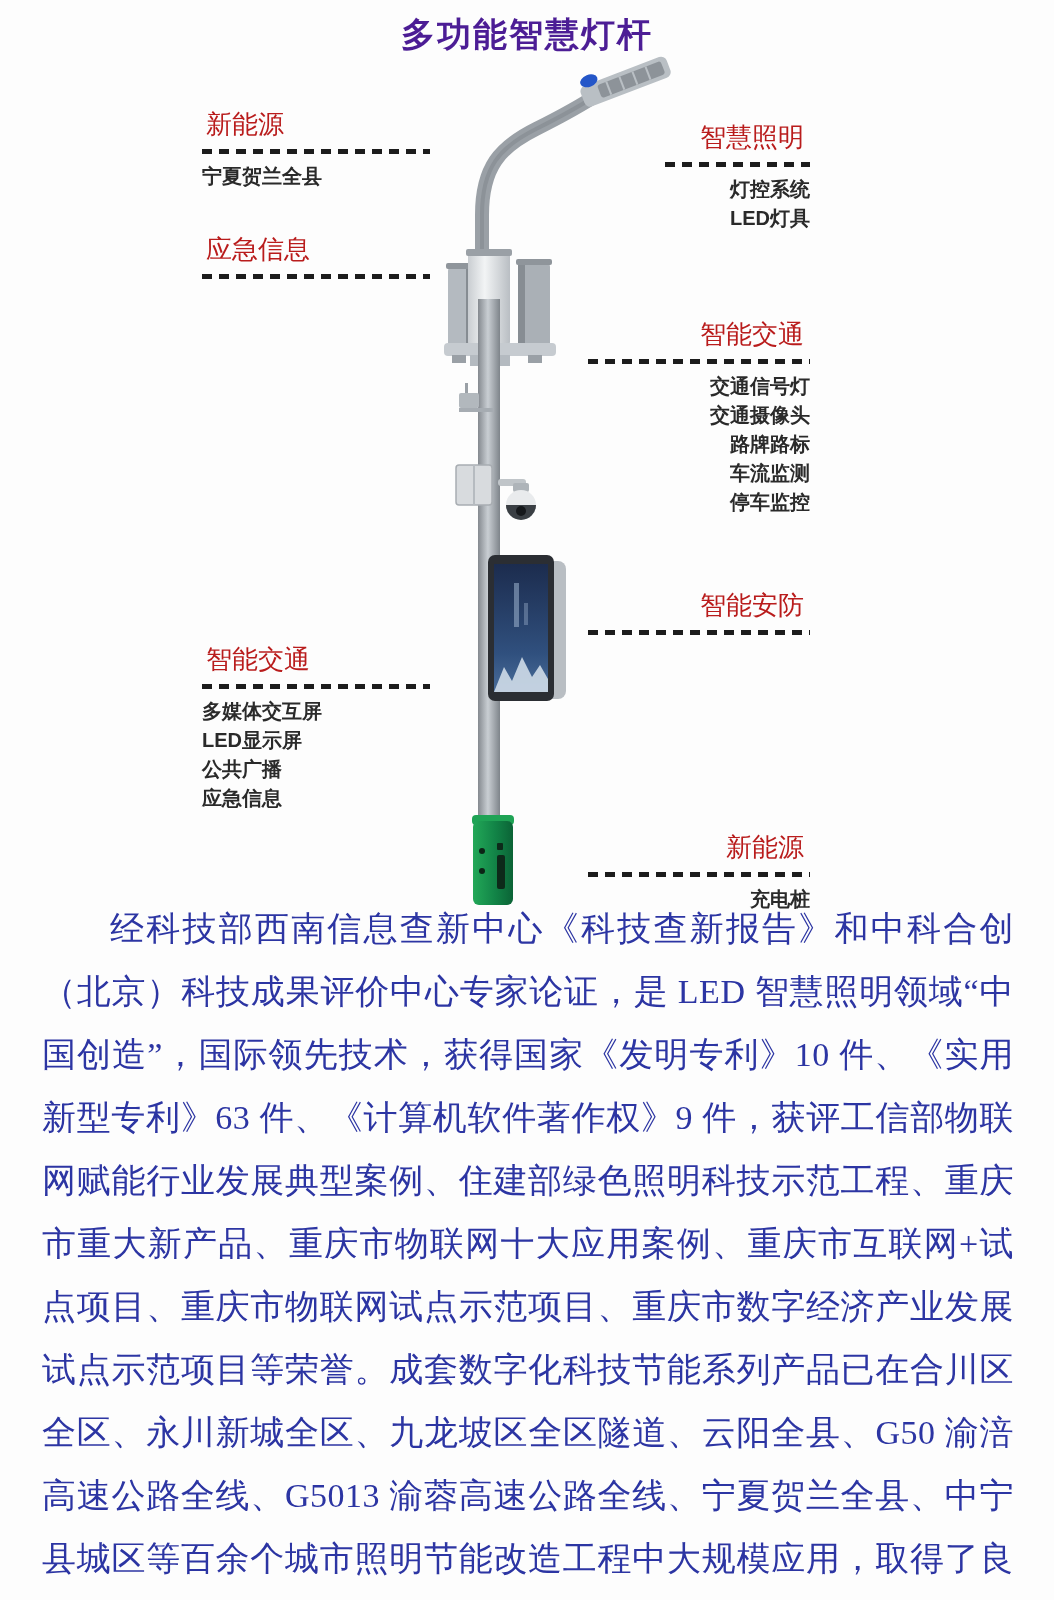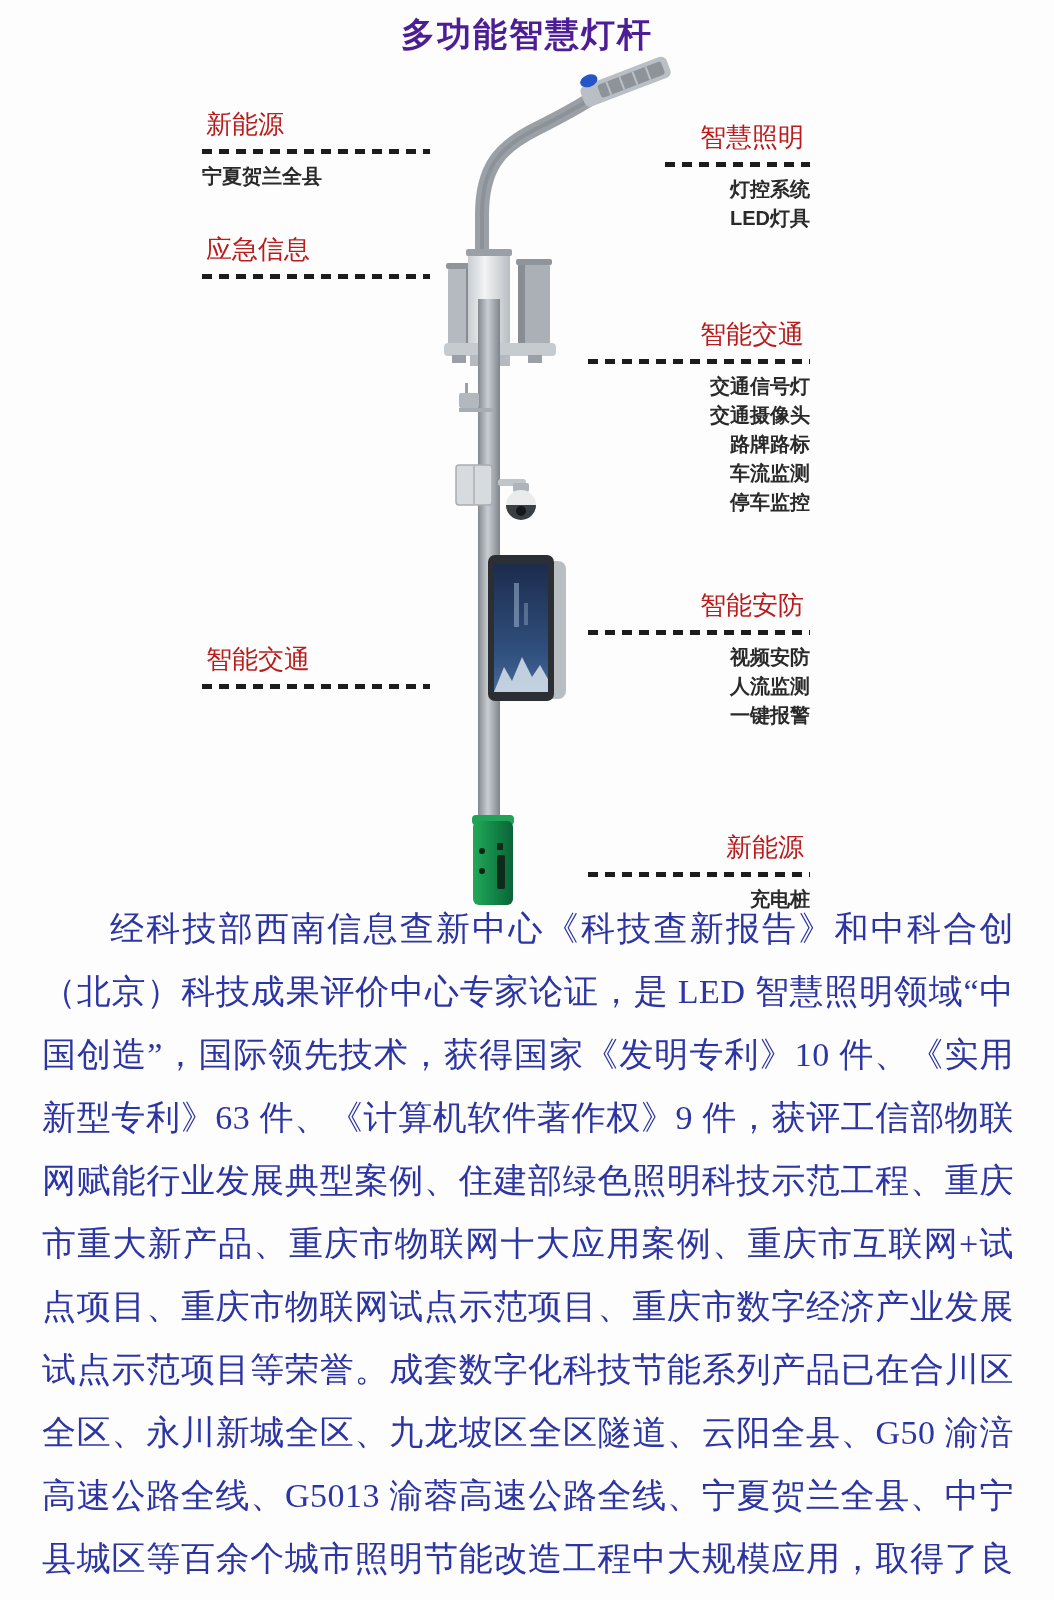--- a/index.html
+++ b/index.html
@@ -159,20 +159,26 @@
 
     <section class="sec lsec" style="top:173px">
       <h2>应急信息</h2>
       <div class="dash"></div>
     </section>
 
 
     <section class="sec lsec" style="top:583px">
       <h2>智能交通</h2>
       <div class="dash"></div>
+      <ul>
+        <li>多媒体交互屏</li>
+        <li>LED显示屏</li>
+        <li>公共广播</li>
+        <li>应急信息</li>
+      </ul>
     </section>
 
     <section class="sec rsec" style="top:258px">
       <h2>智能交通</h2>
       <div class="dash" style="width:222px"></div>
       <ul>
         <li>交通信号灯</li>
         <li>交通摄像头</li>
         <li>路牌路标</li>
         <li>车流监测</li>
@@ -185,25 +191,20 @@
       <div class="dash" style="width:145px"></div>
       <ul>
         <li>灯控系统</li>
         <li>LED灯具</li>
       </ul>
     </section>
 
     <section class="sec rsec" style="top:529px">
       <h2>智能安防</h2>
       <div class="dash" style="width:222px"></div>
-      <ul>
-        <li>视频安防</li>
-        <li>人流监测</li>
-        <li>一键报警</li>
-      </ul>
     </section>
 
     <section class="sec rsec" style="top:771px">
       <h2>新能源</h2>
       <div class="dash" style="width:222px"></div>
       <ul>
         <li>充电桩</li>
       </ul>
     </section>
 

